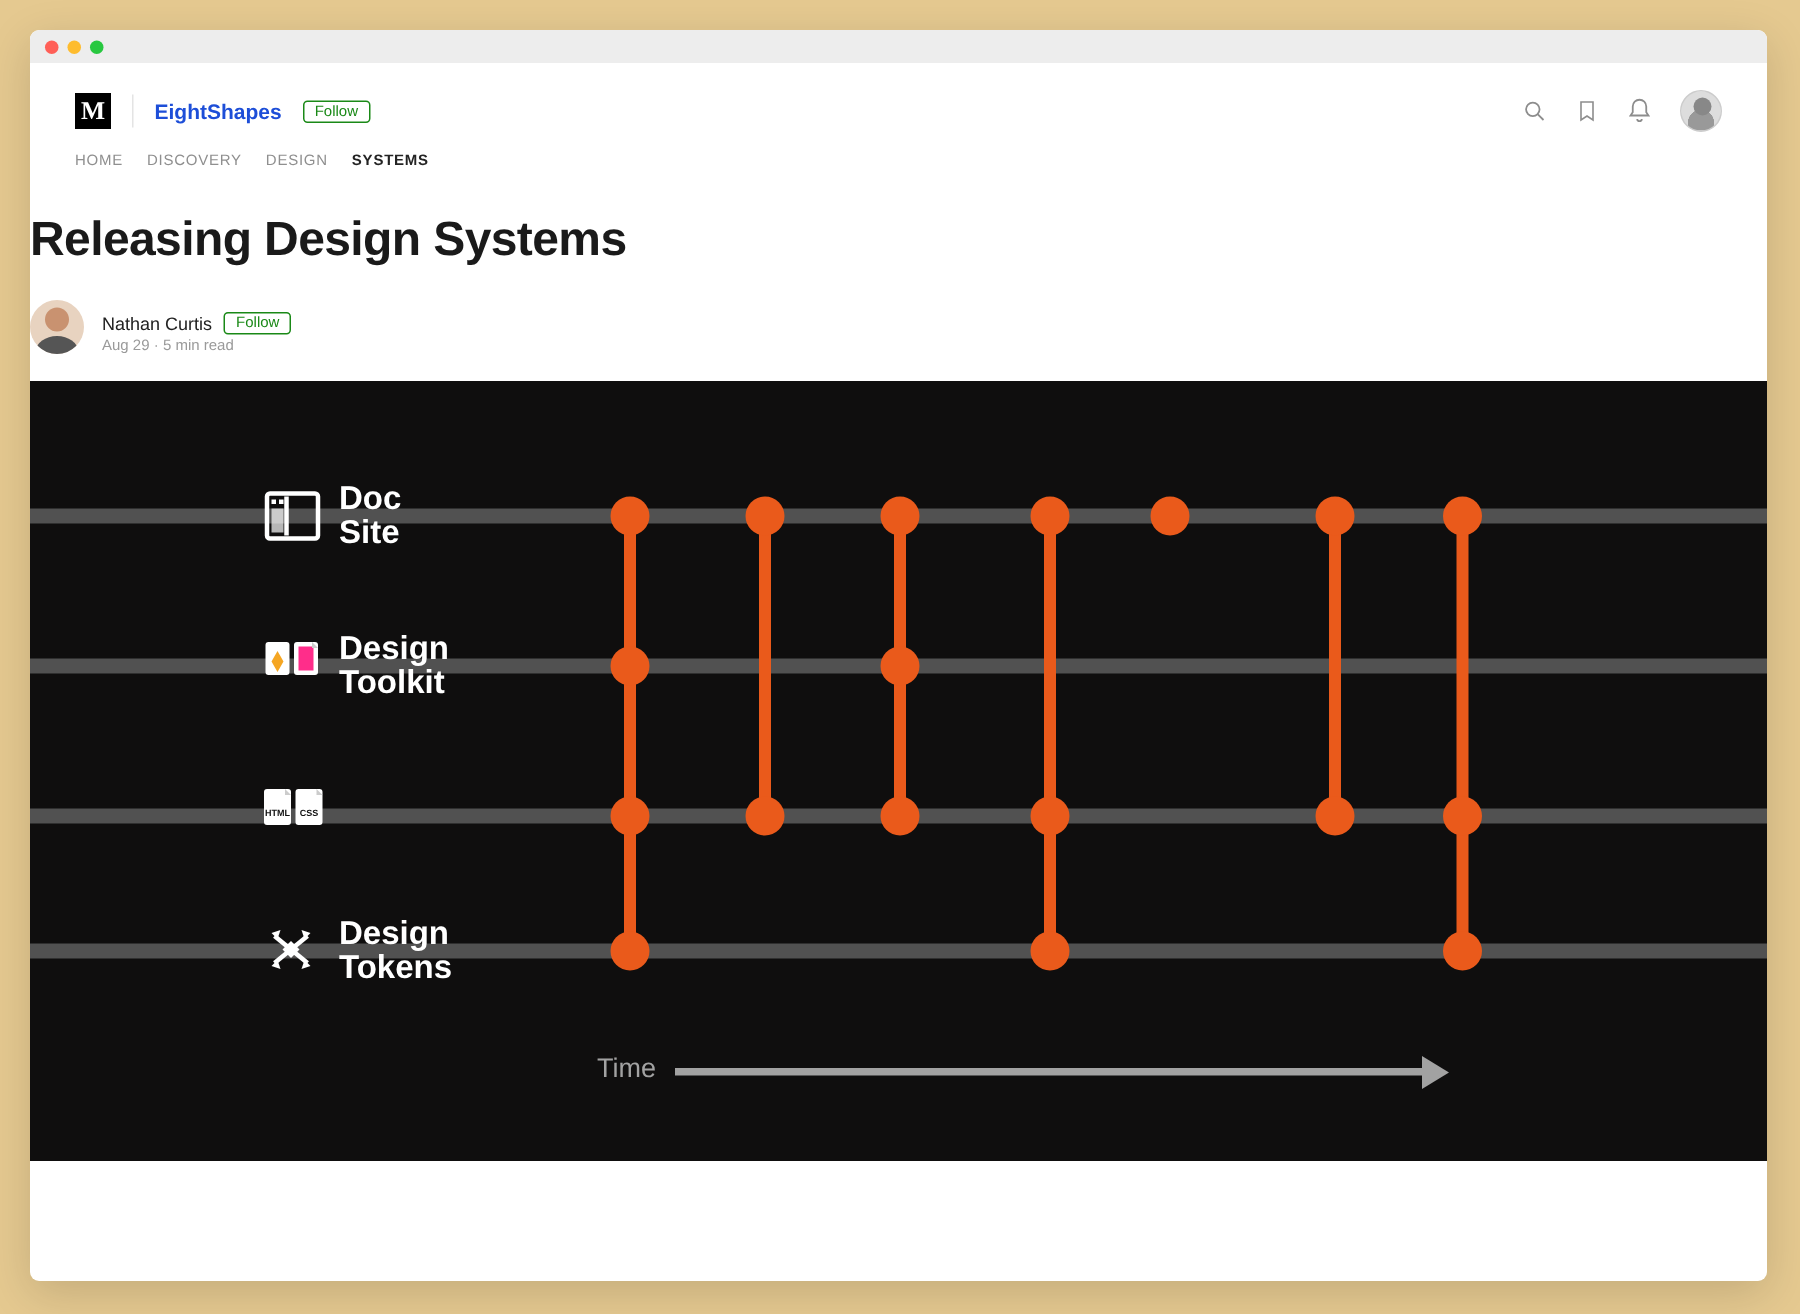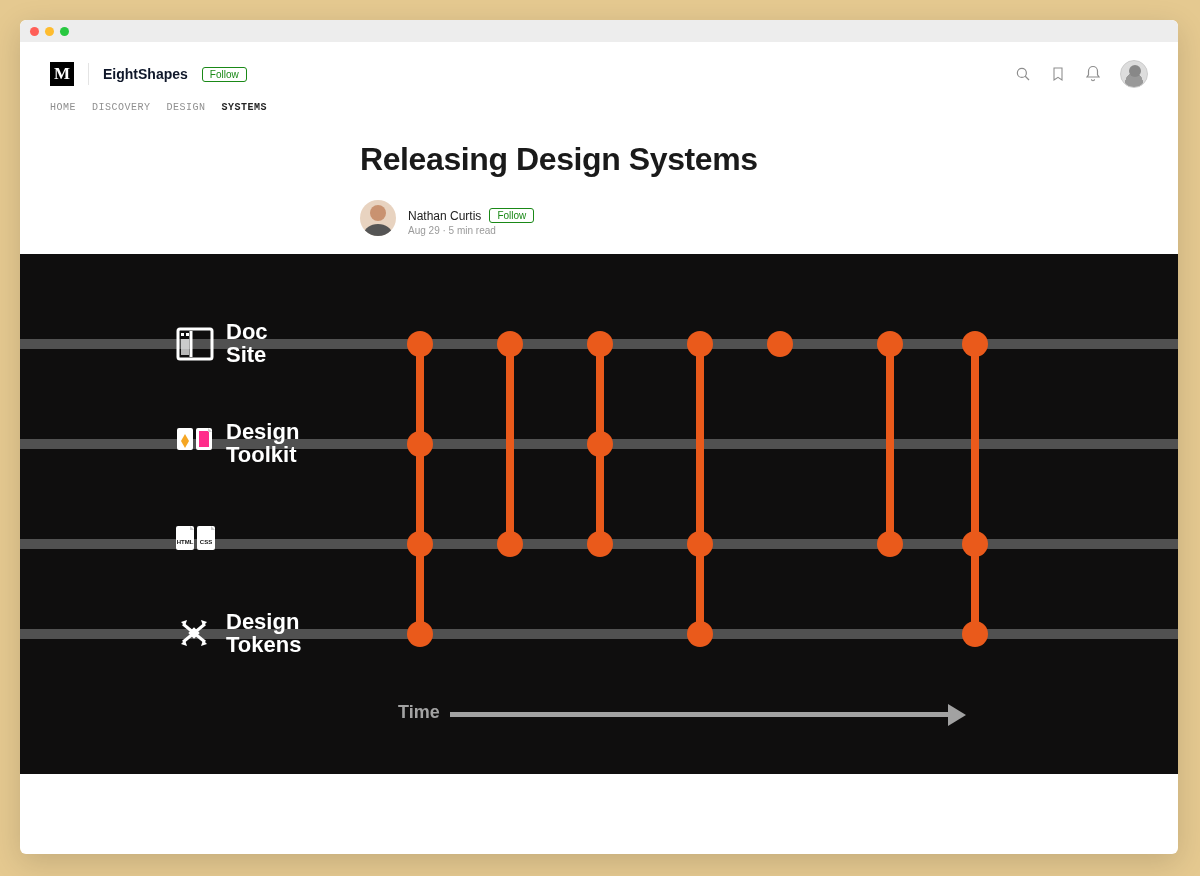--- a/index.html
+++ b/index.html
@@ -48,21 +48,21 @@
   .logo {
     width: 24px; height: 24px;
     background: #000;
     color: #fff;
     display: flex; align-items: center; justify-content: center;
     font-family: Georgia, 'Times New Roman', serif;
     font-weight: 700;
     font-size: 17px;
   }
   .divider-v { width: 1px; height: 22px; background: #e4e4e4; }
-  .pub-name { font-weight: 700; font-size: 14px; color: #0f172a; }
+  .pub-name { font-weight: 700; font-size: 14px; color: #1d4ed8; }
   .follow-btn {
     border: 1px solid #1a8917;
     color: #1a8917;
     font-size: 10px;
     padding: 1px 7px;
     border-radius: 3px;
     background: transparent;
     cursor: pointer;
   }
   .header-spacer { flex: 1; }
@@ -83,29 +83,28 @@
   
   .nav-tabs {
     display: flex;
     gap: 16px;
     padding: 14px 30px 10px 30px;
     font-size: 10px;
     letter-spacing: 0.5px;
     color: #8f8f8f;
     font-weight: 500;
   }
-  .nav-tabs span { cursor: pointer; font-family: Liberation Mono, monospace; }
+  .nav-tabs span { cursor: pointer; }
   .nav-tabs .active { color: #242424; font-weight: 600; }
 
   
   .article {
     padding: 18px 0 0 0;
   }
   .article-inner {
-    margin-left: 340px;
     max-width: 660px;
   }
   .title {
     font-size: 32px;
     font-weight: 700;
     color: #1a1a1a;
     letter-spacing: -0.4px;
   }
   .subtitle {
     font-size: 18px;
@@ -179,21 +178,21 @@
   .vline {
     position: absolute;
     width: 8px;
     background: #ea5a1b;
     transform: translateX(-50%);
   }
   .time-label {
     position: absolute;
     color: #a2a2a2;
     font-size: 18px;
-    font-weight: 700;
+    font-weight: 400;
   }
   .time-arrow {
     position: absolute;
     height: 5px;
     background: #a2a2a2;
   }
   .time-arrow::after {
     content: "";
     position: absolute;
     right: -16px;

